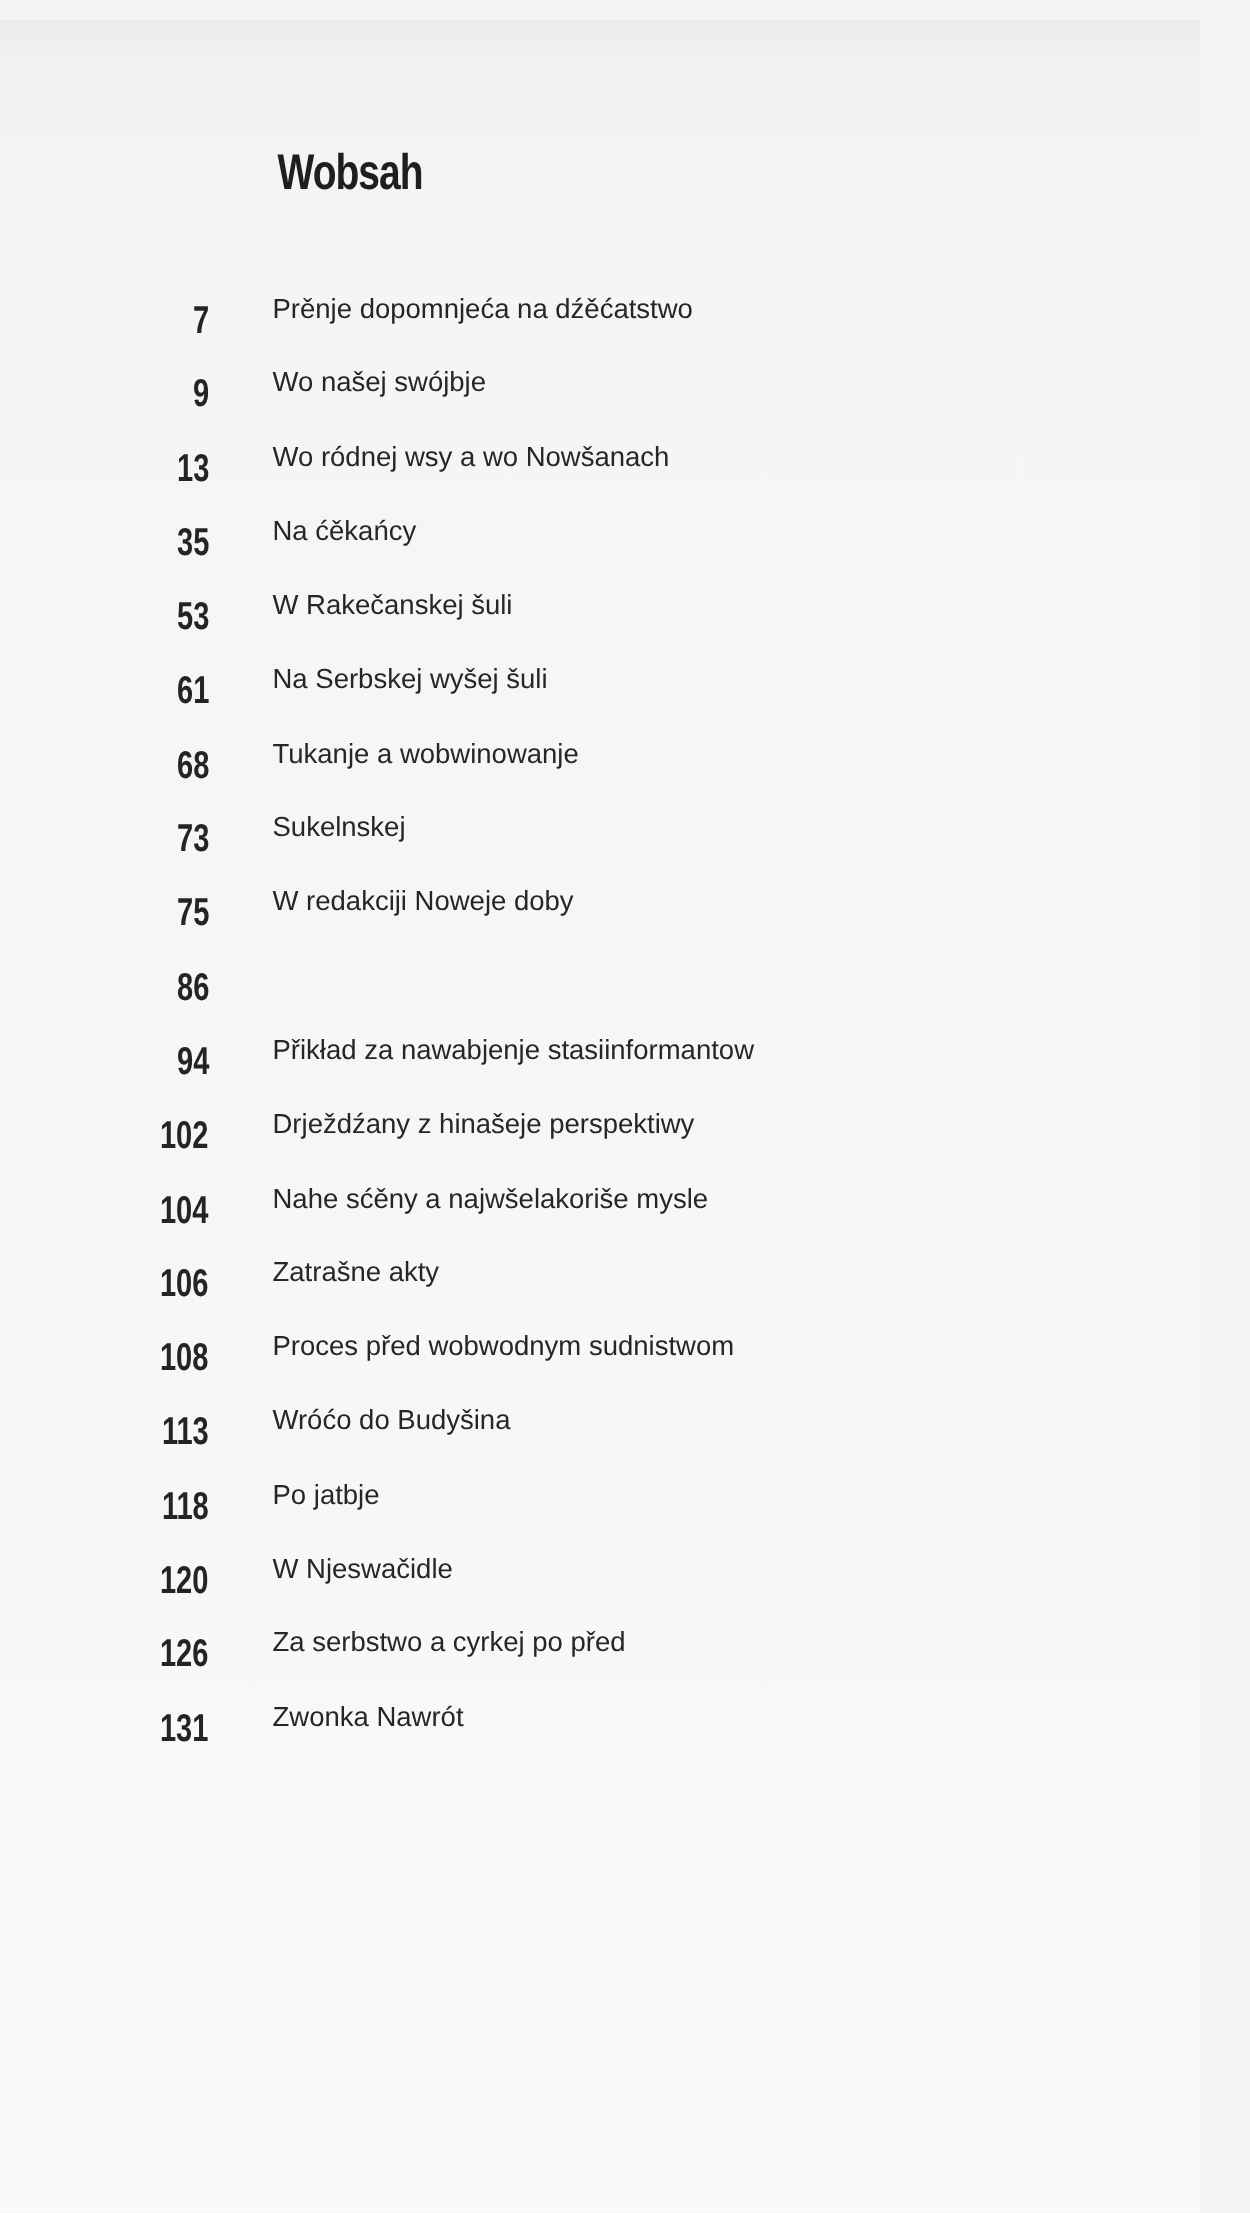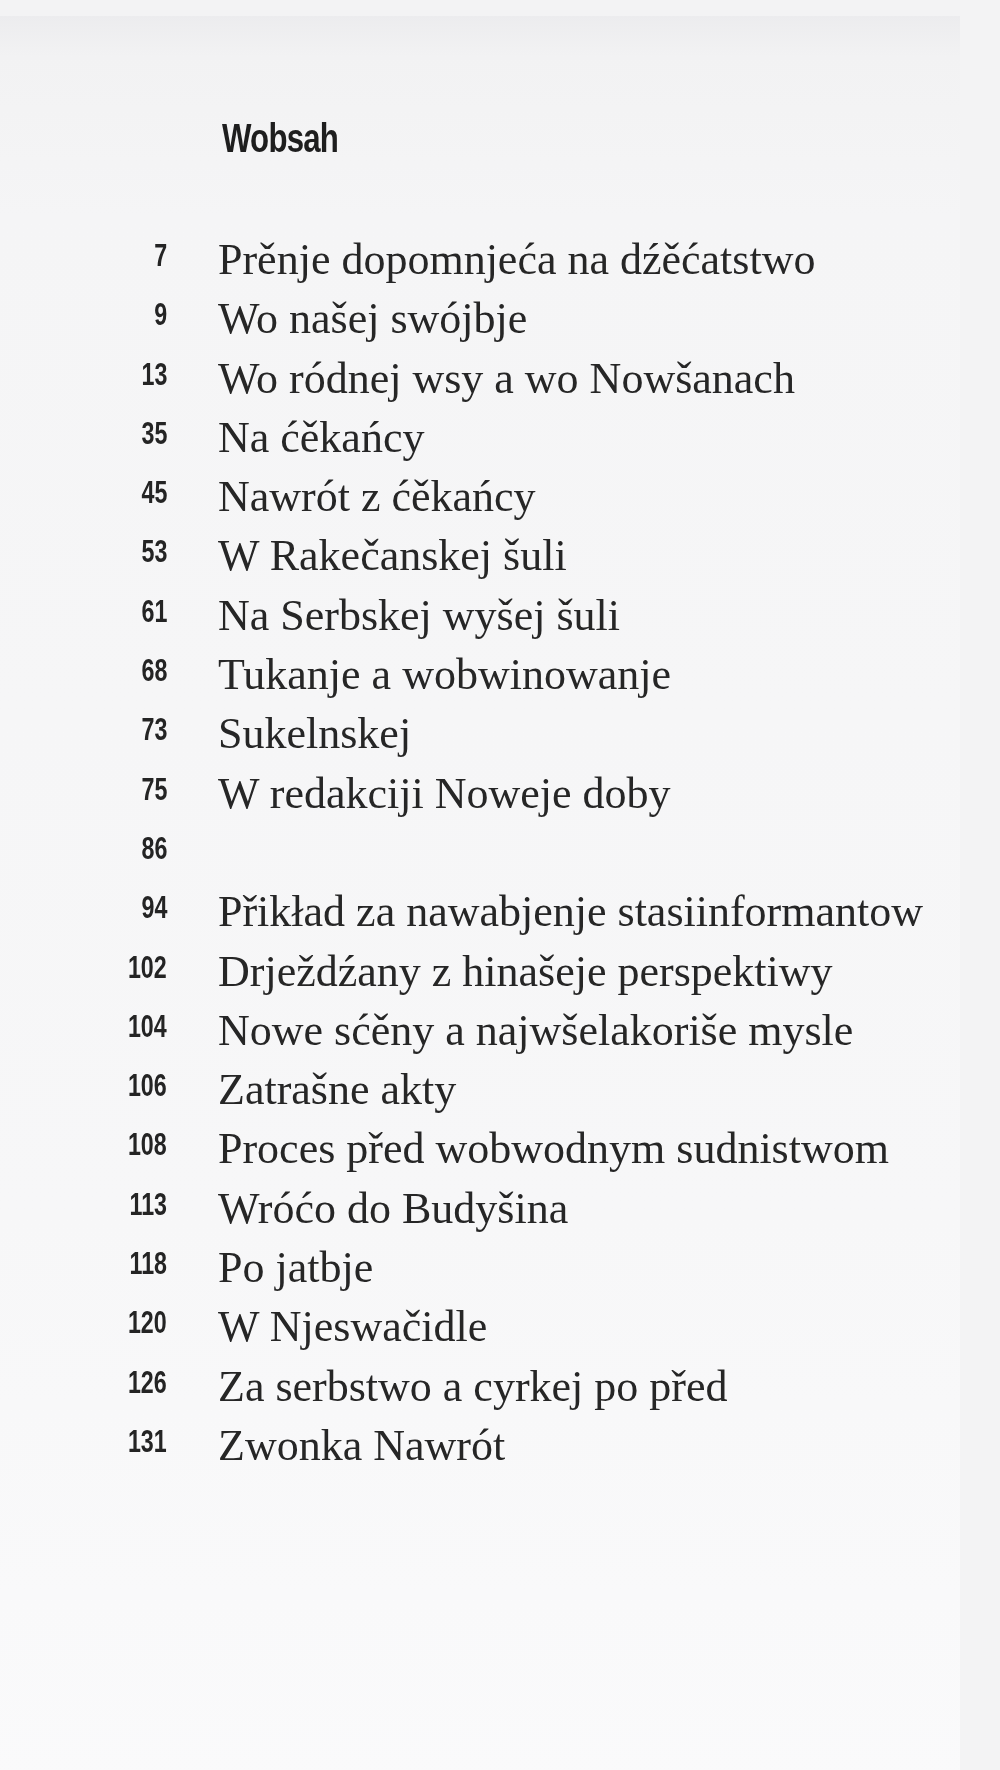--- a/index.html
+++ b/index.html
@@ -70,22 +70,22 @@
       font-size: 31px;
       color: #242424;
       transform: scaleX(0.75);
       transform-origin: right top;
       white-space: nowrap;
     }
     .toc .label {
       position: absolute;
       left: 218px;
       top: 0;
-      font-family: Liberation Serif, serif;
-      font-size: 44px;
+      font-family: Liberation Sans, sans-serif;
+      font-size: 22px;
       color: #262626;
       white-space: nowrap;
     }
   </style>
 </head>
 <body>
 
 <div class="page">
 
   <div class="bleed">
@@ -103,24 +103,20 @@
         <span class="num">9</span>
         <span class="label">Wo našej swójbje</span>
       </li>
     <li>
         <span class="num">13</span>
         <span class="label">Wo ródnej wsy a wo Nowšanach</span>
       </li>
     <li>
         <span class="num">35</span>
         <span class="label">Na ćěkańcy</span>
-      </li>
-    <li>
-        <span class="num">45</span>
-        <span class="label">Nawrót z ćěkańcy</span>
       </li>
     <li>
         <span class="num">53</span>
         <span class="label">W Rakečanskej šuli</span>
       </li>
     <li>
         <span class="num">61</span>
         <span class="label">Na Serbskej wyšej šuli</span>
       </li>
     <li>
@@ -141,21 +137,21 @@
     <li>
         <span class="num">94</span>
         <span class="label">Přikład za nawabjenje stasiinformantow</span>
       </li>
     <li>
         <span class="num">102</span>
         <span class="label">Drježdźany z hinašeje perspektiwy</span>
       </li>
     <li>
         <span class="num">104</span>
-        <span class="label">Nowe sćěny a najwšelakoriše mysle</span>
+        <span class="label">Nahe sćěny a najwšelakoriše mysle</span>
       </li>
     <li>
         <span class="num">106</span>
         <span class="label">Zatrašne akty</span>
       </li>
     <li>
         <span class="num">108</span>
         <span class="label">Proces před wobwodnym sudnistwom</span>
       </li>
     <li>

